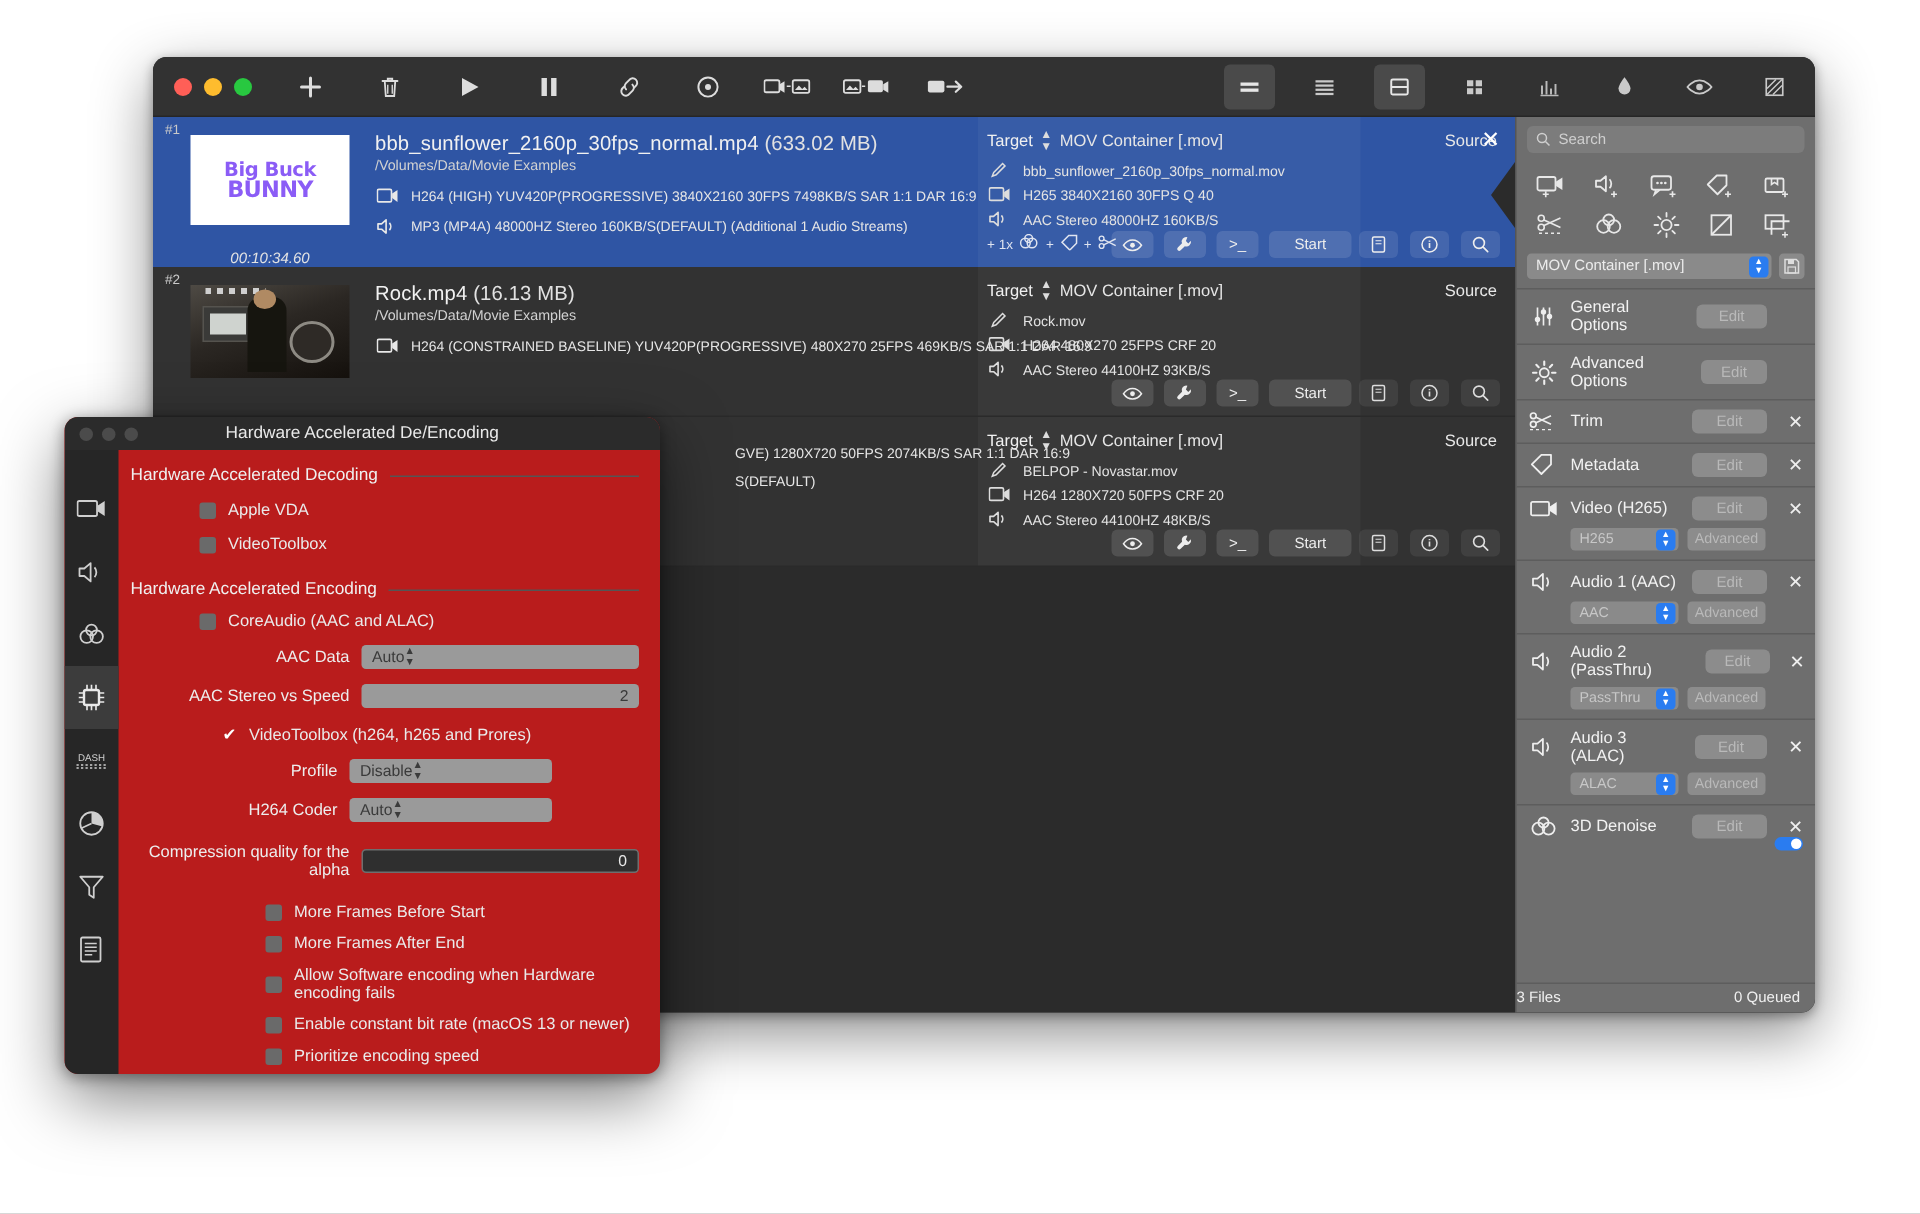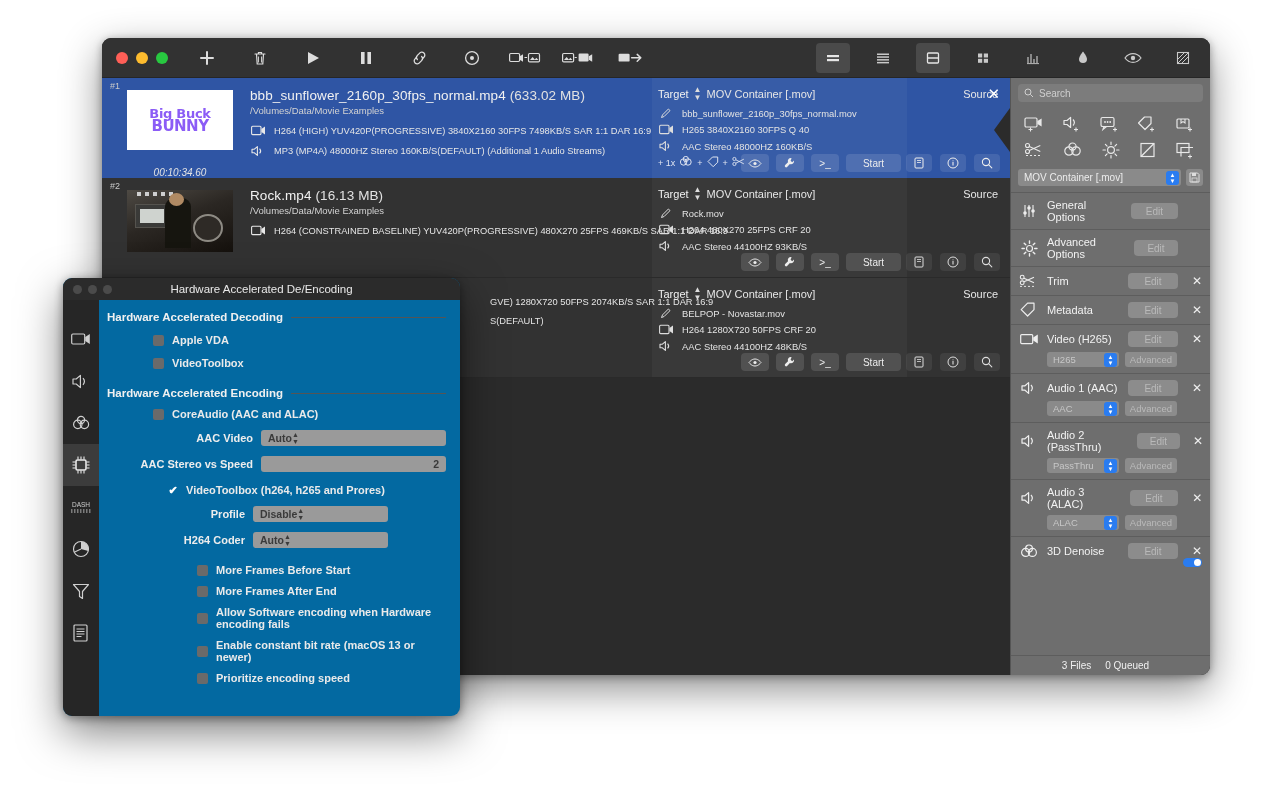--- a/index.html
+++ b/index.html
@@ -152,38 +152,38 @@
   .sb-subrow { display:flex; align-items:center; gap:6px; margin-top: 5px; padding-left: 28px; }
   .codec-select {
     width: 72px; height: 15px; background:#8a8a8a; border-radius:3px; display:flex;
     align-items:center; justify-content: space-between; padding: 0 2px 0 6px; font-size:9.5px; color:#c7c7c7;
   }
   .adv-btn { width: 52px; height:15px; background:#8c8c8c; border-radius:3px; color:#b9b9b9;
              font-size:9.5px; display:flex; align-items:center; justify-content:center; }
   .toggle-on { position:absolute; right: 8px; bottom: 4px; width: 19px; height: 9px; border-radius: 5px; background:#2a7cf0; }
   .toggle-on::after { content:""; position:absolute; right:1px; top:1px; width:7px; height:7px; border-radius:50%; background:#fff; }
   .sb-status { height: 20px; border-top:1px solid #5d5d5d; display:flex; align-items:center;
-               justify-content:center; gap:14px; padding-right:10px; font-size:10px; color:#f0f0f0; }
+               justify-content:space-between; gap:14px; padding-right:10px; font-size:10px; color:#f0f0f0; }
 
   
   .dialog {
     position: absolute; left: 43px; top: 278px; width: 397px; height: 438px;
-    background: #0369a1; border-radius: 9px; overflow: hidden;
+    background: #b91c1c; border-radius: 9px; overflow: hidden;
     box-shadow: 0 16px 44px rgba(0,0,0,.5), 0 2px 10px rgba(0,0,0,.4);
-    display:flex; flex-direction: column; margin-left: 20px;
+    display:flex; flex-direction: column;
   }
   .dlg-title { height: 22px; background:#2b2b2b; display:flex; align-items:center; position:relative; }
   .dlg-traffic { display:flex; gap:6px; padding-left:10px; }
   .dlg-dot { width:9px; height:9px; border-radius:50%; background:#4b4b4b; }
   .dlg-title-text { position:absolute; left:0; right:0; text-align:center; font-size:11.5px; color:#e9e9e9; }
   .dlg-body { flex:1 1 auto; display:flex; min-height:0; }
   .dlg-rail { width: 36px; flex: 0 0 36px; background:#262626; padding-top: 18px; }
   .rail-ico { height: 42px; display:flex; align-items:center; justify-content:center; color:#cfcfcf; }
   .rail-ico.active { background:#3c3c3c; }
-  .dlg-main { flex:1 1 auto; padding: 8px 14px 0 8px; font-weight: bold; }
+  .dlg-main { flex:1 1 auto; padding: 8px 14px 0 8px; }
 
   .sec-head { display:flex; align-items:center; gap:8px; margin-top: 3px; }
   .sec-head .t { font-size: 11.5px; color:#f0f0f0; white-space:nowrap; }
   .sec-head .rule { flex:1 1 auto; height:1px; background:#555; }
 
   .chk-row { display:flex; align-items:center; gap:8px; margin-top: 11px; padding-left: 46px; }
   .chk { width:11px; height:11px; border-radius:2px; background:#6a6a6a; flex:0 0 11px; }
   .chk-label { font-size: 11px; color:#eaeaea; }
   .chk-on { width:12px; flex:0 0 12px; color:#fff; font-size:11px; line-height:11px; text-align:center;}
 
@@ -1041,21 +1041,21 @@
           <span class="t">Hardware Accelerated Encoding</span>
           <span class="rule"></span>
         </div>
 
         <div class="chk-row" style="margin-top:9px;">
           <span class="chk"></span>
           <span class="chk-label">CoreAudio (AAC and ALAC)</span>
         </div>
 
         <div class="field-row">
-          <span class="field-label">AAC Video</span>
+          <span class="field-label">AAC Data</span>
           <span class="ctl-sel w-185">
             <span>Auto</span>
             <span class="arrows">▲<br>▼</span>
           </span>
         </div>
 
         <div class="field-row">
           <span class="field-label">AAC Stereo vs Speed</span>
           <span class="ctl-num w-185">
             <span>2</span>
@@ -1078,20 +1078,26 @@
 
         <div class="field-row">
           <span class="field-label">H264 Coder</span>
           <span class="ctl-sel w-135">
             <span>Auto</span>
             <span class="arrows">▲<br>▼</span>
           </span>
           <span style="width:50px;flex:0 0 50px;"></span>
         </div>
 
+        <div class="field-row" style="margin-top:14px;">
+          <span class="field-label">Compression quality for the alpha</span>
+          <span class="ctl-num dark w-185">
+            <span>0</span>
+          </span>
+        </div>
 
         <div class="bottom-chks">
           <div class="chk-row">
             <span class="chk"></span>
             <span class="chk-label">More Frames Before Start</span>
           </div>
           <div class="chk-row">
             <span class="chk"></span>
             <span class="chk-label">More Frames After End</span>
           </div>

